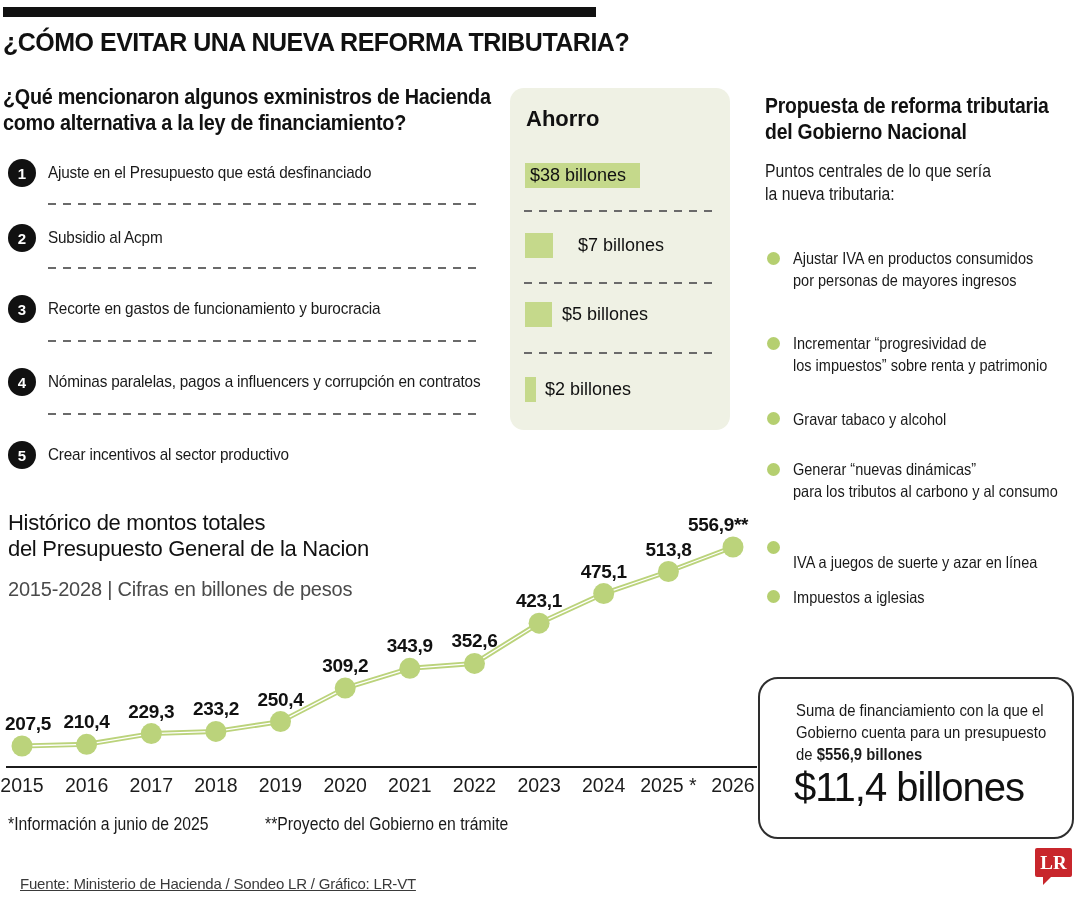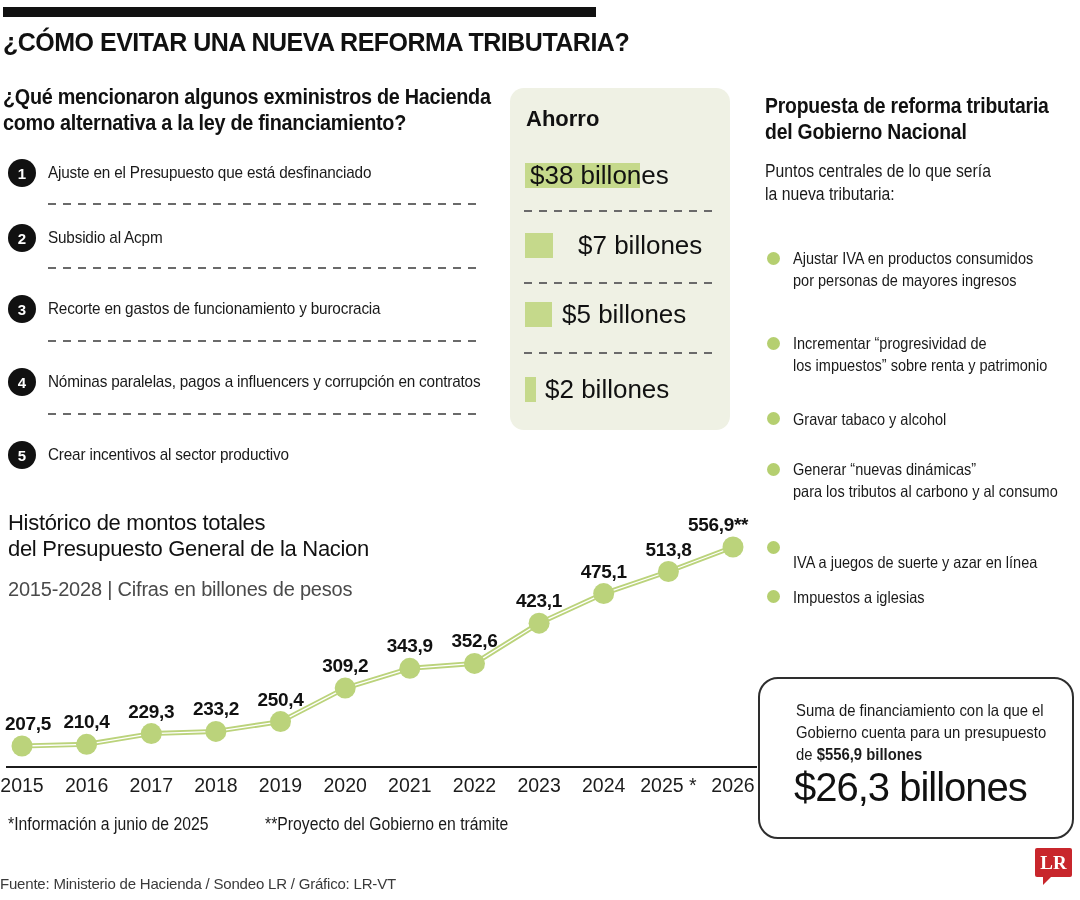--- a/index.html
+++ b/index.html
@@ -10,21 +10,21 @@
   .dash{height:2px;background:repeating-linear-gradient(90deg,#6a6a6a 0 8px,transparent 8px 15px);}
   .title-rule{background:#111;}
   .main-title{font-size:25px;font-weight:bold;letter-spacing:-0.5px;white-space:nowrap;}
   .q-line{font-size:22px;font-weight:bold;line-height:26px;letter-spacing:-0.3px;}
   .num-circle{width:28px;height:28px;border-radius:50%;background:#111;color:#fff;
     font-weight:bold;font-size:15px;display:flex;align-items:center;justify-content:center;}
   .item-text{font-size:17px;letter-spacing:-0.2px;line-height:28px;color:#1a1a1a;}
   .ahorro-panel{background:#eff1e4;border-radius:14px;}
   .ahorro-title{font-size:22px;font-weight:bold;}
   .bar{background:#c5d98b;height:25px;}
-  .ahorro-label{font-size:26px;line-height:25px;white-space:nowrap;color:#111;}
+  .ahorro-label{font-size:18px;line-height:25px;white-space:nowrap;color:#111;}
   .prop-title{font-size:21.5px;font-weight:bold;line-height:26px;letter-spacing:-0.2px;}
   .prop-intro{font-size:17.5px;line-height:23px;color:#1a1a1a;}
   .bullet-dot{width:13px;height:13px;border-radius:50%;background:#b5cf70;}
   .bullet-line{font-size:16.5px;line-height:22px;color:#1a1a1a;display:block;white-space:nowrap;
     transform:scaleX(0.88);transform-origin:0 0;}
   .chart-title{font-size:22px;font-weight:normal;line-height:26px;letter-spacing:-0.3px;white-space:nowrap;}
   .chart-sub{font-size:20px;color:#4a4a4a;letter-spacing:-0.2px;white-space:nowrap;}
   .foot-note{font-size:17.5px;color:#1a1a1a;}
   .source-line{font-size:15px;color:#3a3a3a;letter-spacing:-0.2px;}
   .sum-box{border:2px solid #2e2e2e;border-radius:20px;background:#fff;}
@@ -181,23 +181,23 @@
     <span class="foot-note cx">*Información a junio de 2025</span>
     <span class="foot-note cx" style="margin-left:30px;">**Proyecto del Gobierno en trámite</span>
   </div>
 
   <div class="abs sum-box" style="left:758px;top:677px;width:312px;height:158px;">
     <div class="abs" style="left:36px;top:20px;">
       <span class="sum-line cx">Suma de financiamiento con la que el</span>
       <span class="sum-line cx"><span>Gobierno cuenta para un presupuesto</span></span>
       <span class="sum-line cx"><span>de </span><b>$556,9 billones</b></span>
     </div>
-    <div class="abs sum-amount" style="left:34px;top:86px;">$26,3 billones</div>
+    <div class="abs sum-amount" style="left:34px;top:86px;">$11,4 billones</div>
   </div>
 
   <div class="abs lr-logo" style="left:1035px;top:848px;width:37px;height:29px;">
     <span>LR</span>
   </div>
   <div class="abs lr-tail" style="left:1043px;top:876px;"></div>
 
-  <div class="abs source-line" style="left:0;top:875px;">Fuente: Ministerio de Hacienda / Sondeo LR / Gráfico: LR-VT</div>
+  <div class="abs source-line" style="left:20px;top:875px;text-decoration:underline;">Fuente: Ministerio de Hacienda / Sondeo LR / Gráfico: LR-VT</div>
 
 </div>
 
 </body></html>

